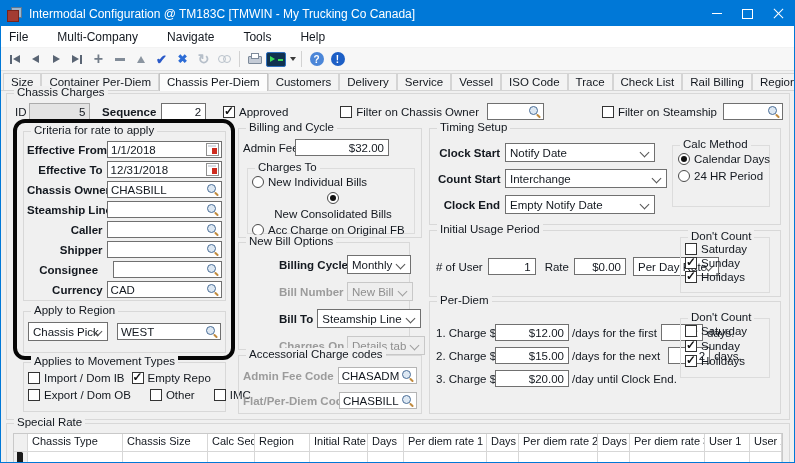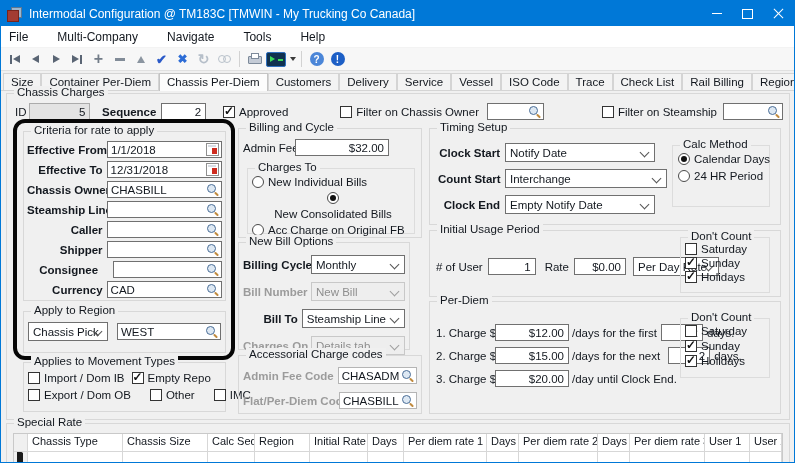--- a/index.html
+++ b/index.html
@@ -345,21 +345,21 @@
             <span class="rb on"></span>
             <span class="lbl">New Consolidated Bills</span>
           </div>
         <div class="opt" style="margin:4px 0 0 4px;">
             <span class="rb"></span>
             <span class="lbl">Acc Charge on Original FB</span>
           </div>
       </div>
     </div>
 
-    <div class="grp" style="left:237px;top:151px;width:172px;height:108px;">
+    <div class="grp" style="left:237px;top:151px;width:172px;height:108px;padding-left:36px;">
       <span class="grp-label">New Bill Options</span>
       <div class="frow" style="margin:12px 4px 0 4px;">
         <span class="lbl rt" style="width:64px;padding-right:4px;">Billing Cycle</span>
         <span class="combo" style="width:108px;">
             <span>Monthly</span>
             <span class="chev"></span>
           </span>
       </div>
       <div class="frow" style="margin:8px 4px 0 4px;">
         <span class="lbl rt disabled" style="width:64px;padding-right:4px;">Bill Number</span>

